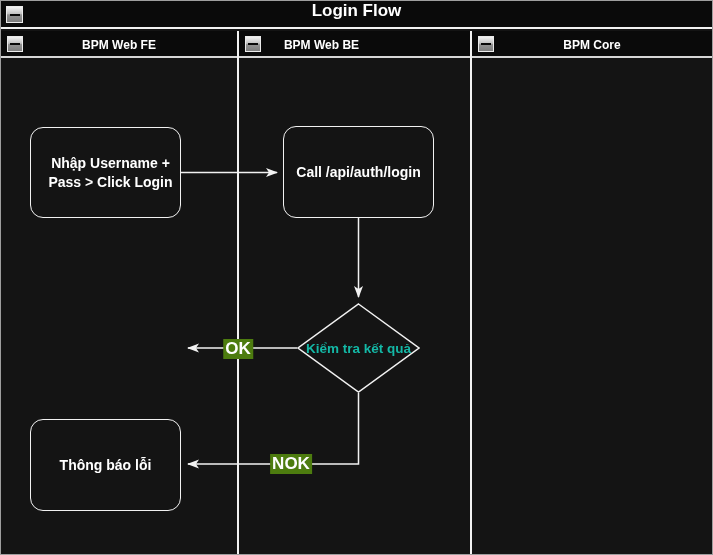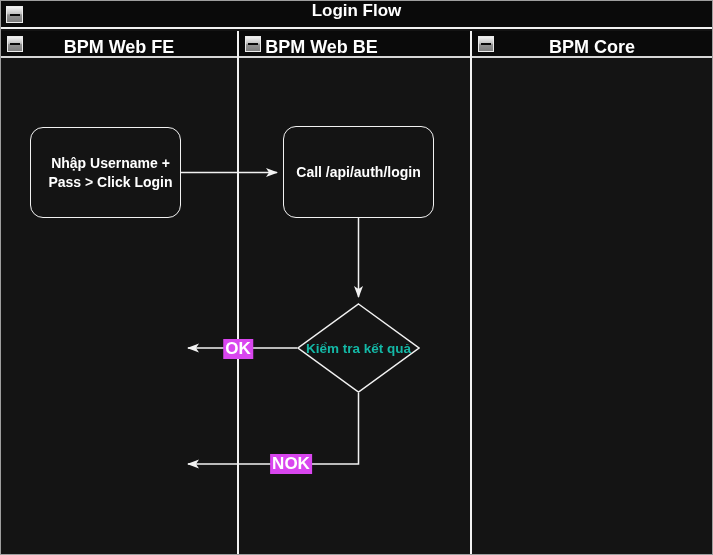--- a/index.html
+++ b/index.html
@@ -26,22 +26,22 @@
     font-size: 17px; font-weight: bold; color: #ffffff;
   }
   
   .lane-header-strip {
     position: absolute; left: 0; top: 30px; right: 0; height: 27px;
     background: #0a0a0a;
     border-bottom: 2px solid #d6d6d6;
   }
   .lane-header {
     position: absolute; top: 30px; height: 27px;
-    display: flex; align-items: flex-end; justify-content: center;
-    font-size: 18px; font-weight: bold; color: #ffffff;
+    display: flex; align-items: center; justify-content: center;
+    font-size: 12px; font-weight: bold; color: #ffffff;
     z-index: 2;
   }
   .lane-header.h1 { left: 0;     width: 236px; }
   .lane-header.h2 { left: 222px; width: 197px; }
   .lane-header.h3 { left: 471px; width: 240px; }
   
   .lane-line {
     position: absolute; top: 30px; bottom: 0; width: 2px;
     background: #f2f2f2; z-index: 1;
   }
@@ -92,21 +92,21 @@
   .decision svg { position: absolute; left: 0; top: 0; }
   .decision .decision-label {
     position: absolute; left: 0; top: 0; right: 0; bottom: 0;
     display: flex; align-items: center; justify-content: center;
     font-size: 13.5px; font-weight: bold; color: #14b8a6;
     white-space: nowrap;
   }
   
   .edge-label {
     position: absolute;
-    background: #d946ef;
+    background: #4d7c0f;
     font-size: 17px; font-weight: bold; color: #ffffff;
     padding: 0 2px;
     z-index: 4;
     transform: translate(-50%, -50%);
     white-space: nowrap;
   }
   .edge-label.ok  { left: 237px; top: 348px; }
   .edge-label.nok { left: 290px; top: 463px; }
 </style>
 </head>
@@ -167,17 +167,20 @@
   </div>
 
   <div class="decision">
     <svg width="123" height="90" viewBox="0 0 123 90">
       <polygon points="61.5,1 122,45 61.5,89 1,45" fill="#141414" stroke="#f2f2f2" stroke-width="1.5"></polygon>
     </svg>
     <span class="decision-label">Kiểm tra kết quả</span>
   </div>
 
 
+  <div class="node n-error">
+    <span>Thông báo lỗi</span>
+  </div>
 
   <span class="edge-label ok">OK</span>
   <span class="edge-label nok">NOK</span>
 
 </div>
 
 </body></html>

